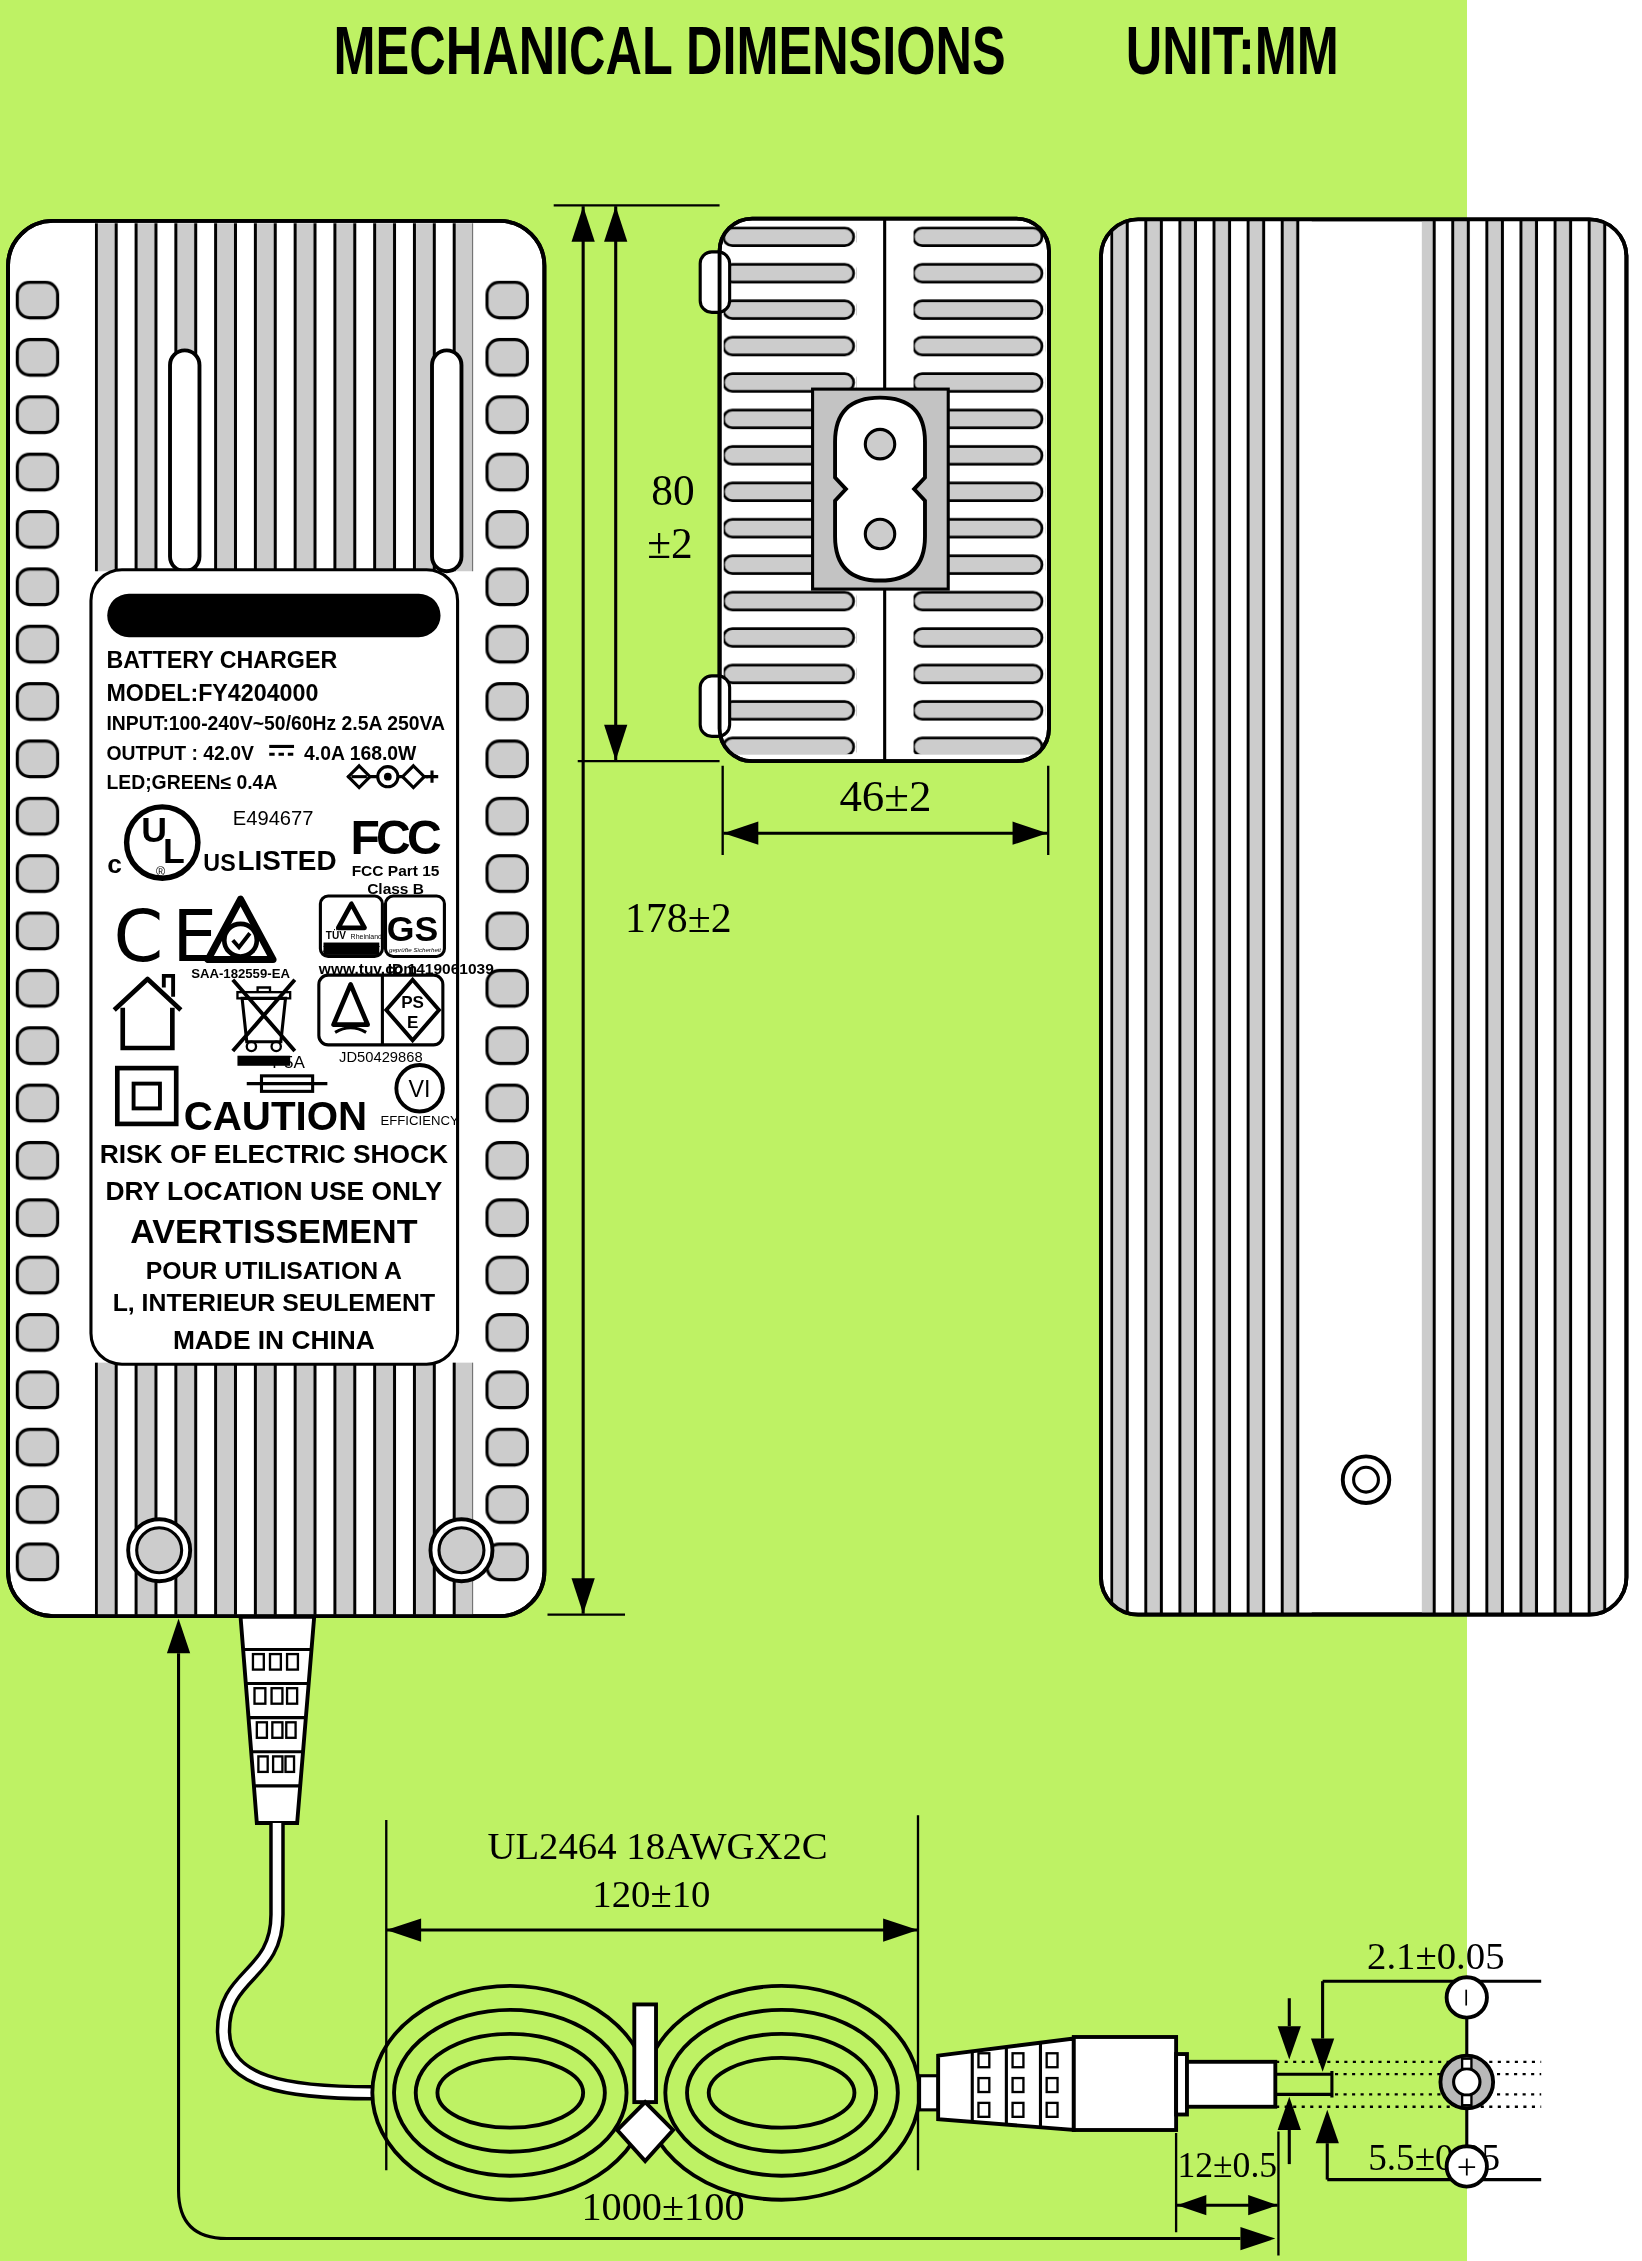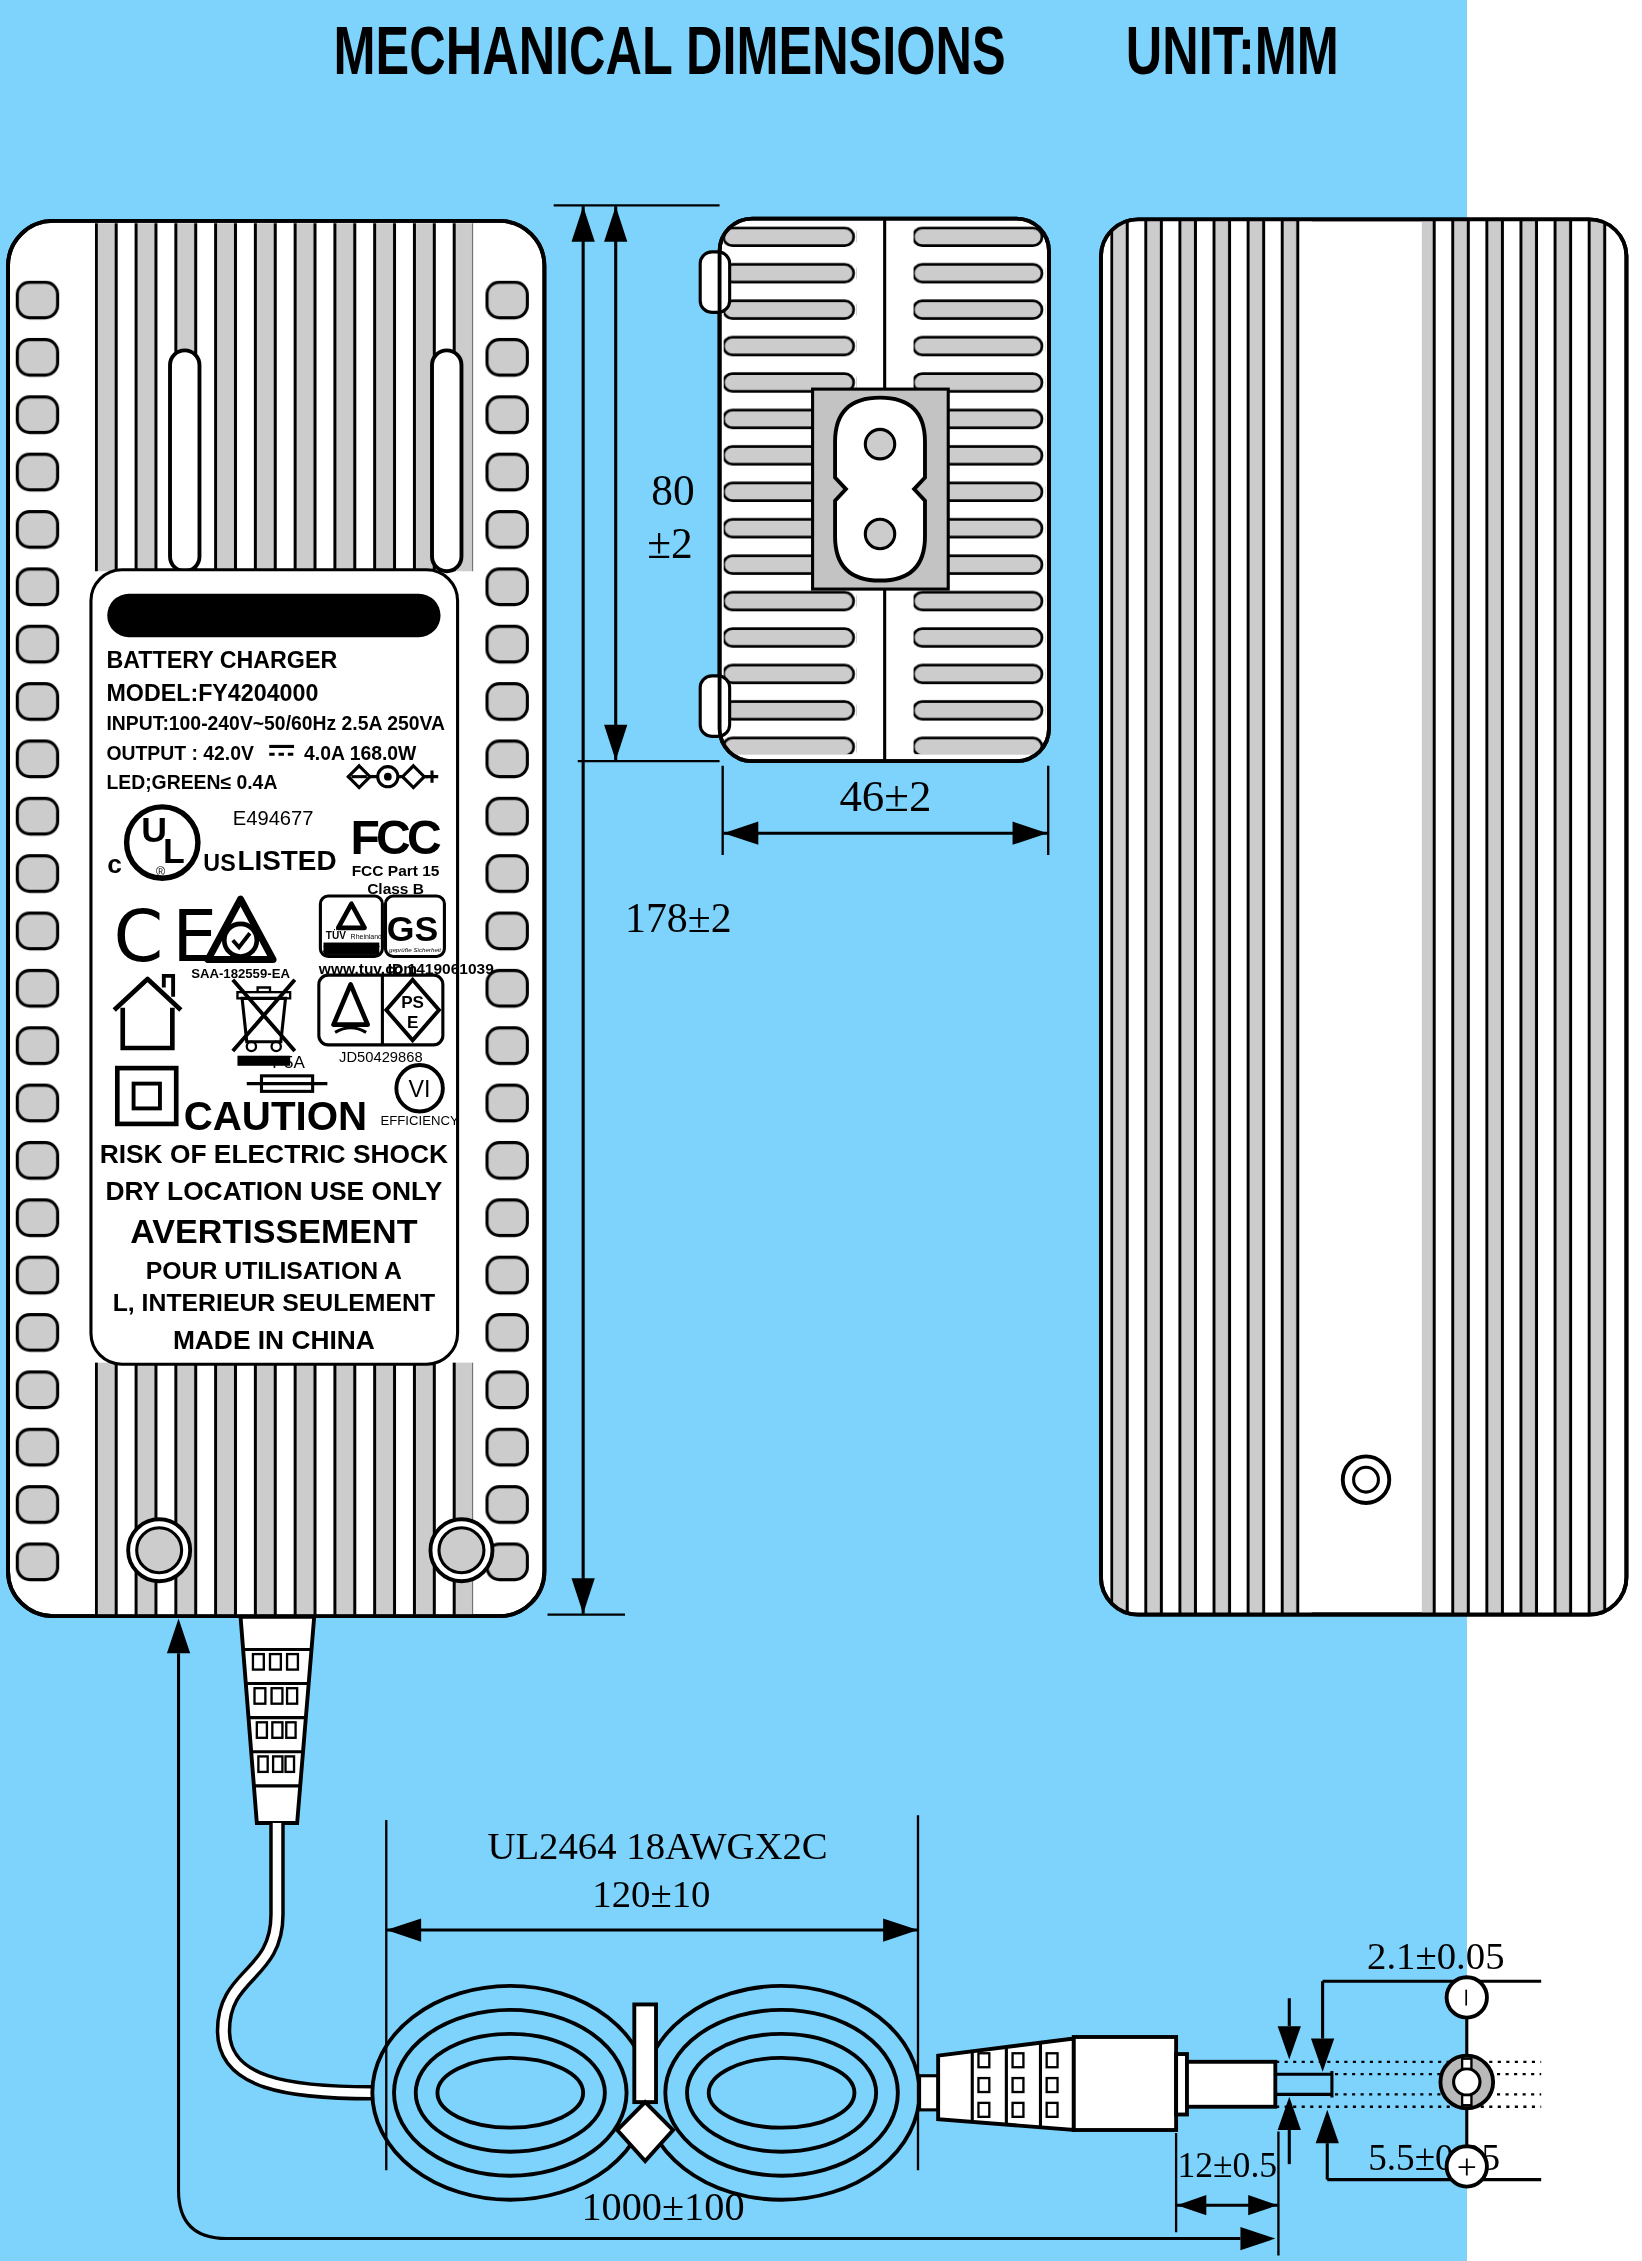--- a/index.html
+++ b/index.html
@@ -1,16 +1,16 @@
 <!DOCTYPE html>
 <html style="font-size:12.4px"><head>
 <meta charset="utf-8">
 <style>
   html,body{margin:0;padding:0;background:#fff;}
-  .stage{position:relative;width:1467px;height:2261px;background:#7dd3fc;}
+  .stage{position:relative;width:1467px;height:2261px;background:#bef264;}
   svg{position:absolute;left:0;top:0;}
   .ser{font-family:"Liberation Serif","DejaVu Serif",serif;}
   .sans{font-family:"Liberation Sans","DejaVu Sans",sans-serif;}
   .b{font-weight:bold;}
   .i{font-style:italic;}
   text{fill:#000;}
 </style>
 </head>
 <body>
 

